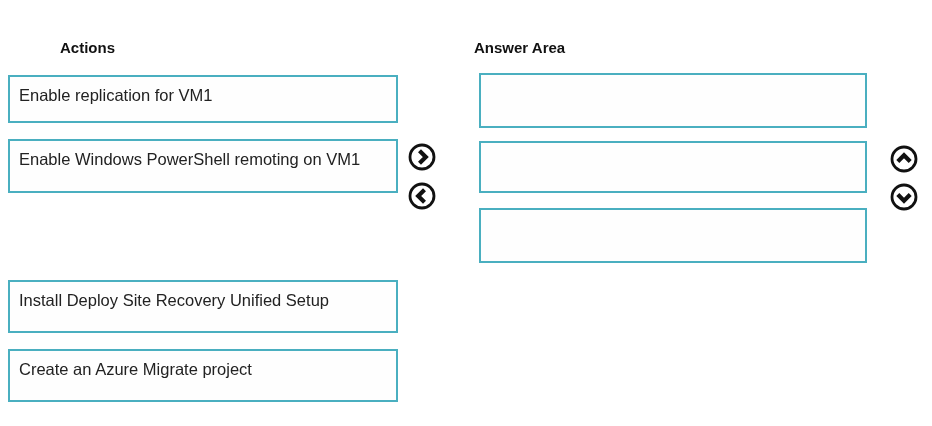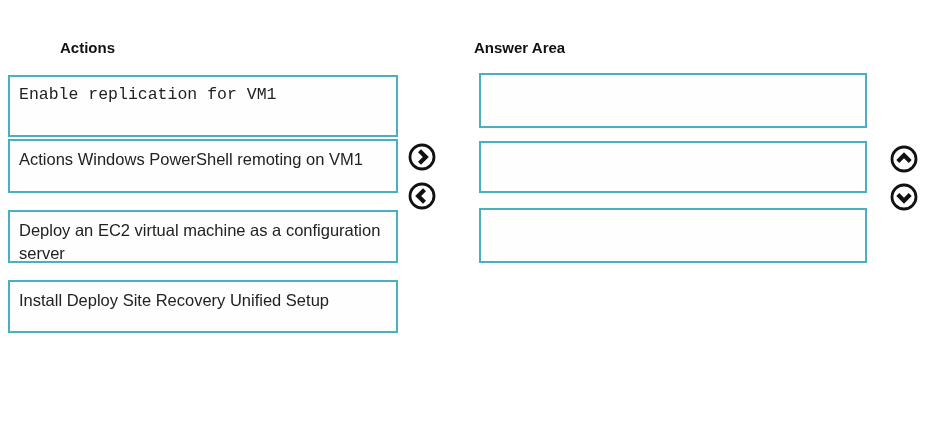--- a/index.html
+++ b/index.html
@@ -33,21 +33,21 @@
     background: #fefefe;
     padding: 7px 9px 0 9px;
     font-size: 16.5px;
     line-height: 1.38;
     color: #222222;
     cursor: default;
   }
   .actions-col { left: 8px;  width: 390px; }
   .answer-col  { left: 479px; width: 388px; }
 
-  .abox1 { top: 75px;  height: 62px; font-family: Liberation Mono, monospace; }
+  .abox1 { top: 75px;  height: 48px; }
   .abox2 { top: 139px; height: 54px; }
   .abox3 { top: 210px; height: 53px; }
   .abox4 { top: 280px; height: 53px; }
   .abox5 { top: 349px; height: 53px; }
 
   .slot1 { top: 73px;  height: 55px; }
   .slot2 { top: 141px; height: 52px; }
   .slot3 { top: 208px; height: 55px; }
 
   .circle-btn {
@@ -71,26 +71,26 @@
 <body>
 
 <div class="canvas">
 
   <div class="panel-title title-actions">Actions</div>
 
   <div class="panel-title title-answer">Answer Area</div>
 
   <div class="item-box actions-col abox1">Enable replication for VM1</div>
 
-  <div class="item-box actions-col abox2">Actions Windows PowerShell remoting on VM1</div>
+  <div class="item-box actions-col abox2">Enable Windows PowerShell remoting on VM1</div>
 
-  <div class="item-box actions-col abox3">Deploy an EC2 virtual machine as a configuration server</div>
 
   <div class="item-box actions-col abox4">Install Deploy Site Recovery Unified Setup</div>
 
+  <div class="item-box actions-col abox5">Create an Azure Migrate project</div>
 
   <div class="item-box answer-col slot1"></div>
 
   <div class="item-box answer-col slot2"></div>
 
   <div class="item-box answer-col slot3"></div>
 
   <button class="circle-btn btn-move-right">
     <span>
       <svg width="28" height="28" viewBox="0 0 28 28">

